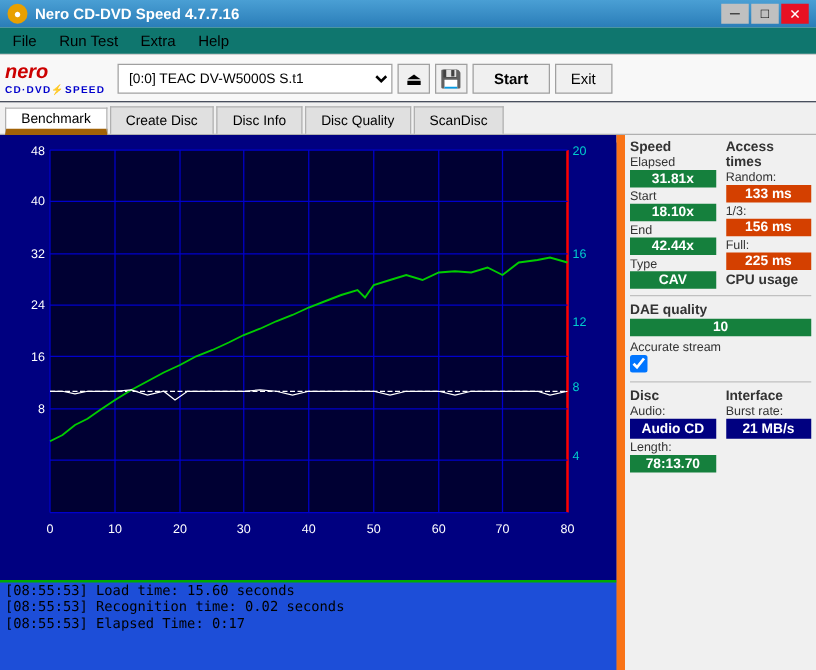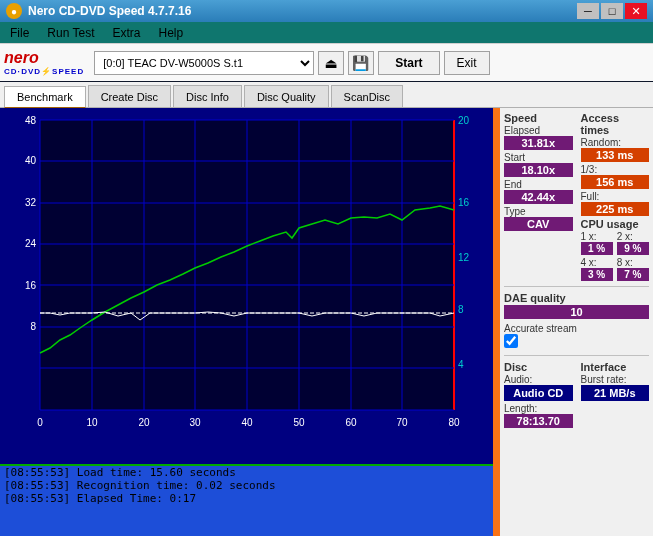--- a/index.html
+++ b/index.html
@@ -119,21 +119,21 @@
       border-bottom: none;
       background: #e0e0e0;
       cursor: pointer;
       display: flex;
       align-items: center;
       font-size: 11px;
       margin-right: 2px;
     }
     .tab.active {
       background: white;
-      border-bottom: 1px solid #a16207;
+      border-bottom: 5px solid #a16207;
       margin-bottom: -1px;
       z-index: 1;
     }
 
     
     .main-content {
       display: flex;
       height: calc(536px - 22px - 22px - 38px - 26px);
     }
 
@@ -180,21 +180,21 @@
       color: #333;
       margin-bottom: 1px;
     }
 
     .stat-label {
       font-size: 10px;
       color: #333;
     }
 
     .stat-value {
-      background: #701a75;
+      background: #15803d;
       color: white;
       font-size: 11px;
       font-weight: bold;
       padding: 1px 6px;
       min-width: 55px;
       text-align: center;
     }
 
     .stat-value.orange {
       background: #d44000;
@@ -439,34 +439,20 @@
       </div>
       <div style="flex:1;">
         <div class="stats-section-title">Access times</div>
         <div class="stat-label">Random:</div>
         <div class="stat-value orange">133 ms</div>
         <div style="margin-top:2px;" class="stat-label">1/3:</div>
         <div class="stat-value orange">156 ms</div>
         <div style="margin-top:2px;" class="stat-label">Full:</div>
         <div class="stat-value orange">225 ms</div>
         <div style="margin-top:2px;" class="stats-section-title">CPU usage</div>
-        <div style="display:flex; gap:4px;">
-          <div style="flex:1;">
-            <div class="stat-label">1 x:</div>
-            <div class="stat-value" style="min-width:30px; font-size:10px;">1 %</div>
-            <div style="margin-top:2px;" class="stat-label">4 x:</div>
-            <div class="stat-value" style="min-width:30px; font-size:10px;">3 %</div>
-          </div>
-          <div style="flex:1;">
-            <div class="stat-label">2 x:</div>
-            <div class="stat-value" style="min-width:30px; font-size:10px;">9 %</div>
-            <div style="margin-top:2px;" class="stat-label">8 x:</div>
-            <div class="stat-value" style="min-width:30px; font-size:10px;">7 %</div>
-          </div>
-        </div>
       </div>
     </div>
 
     <div class="divider"></div>
 
     <div style="display:flex; gap:8px;">
       <div style="flex:1;">
         <div class="stats-section-title">DAE quality</div>
         <div class="stat-value" style="width:100%;">10</div>
         <div class="stat-label" style="margin-top:4px;">Accurate stream</div>

